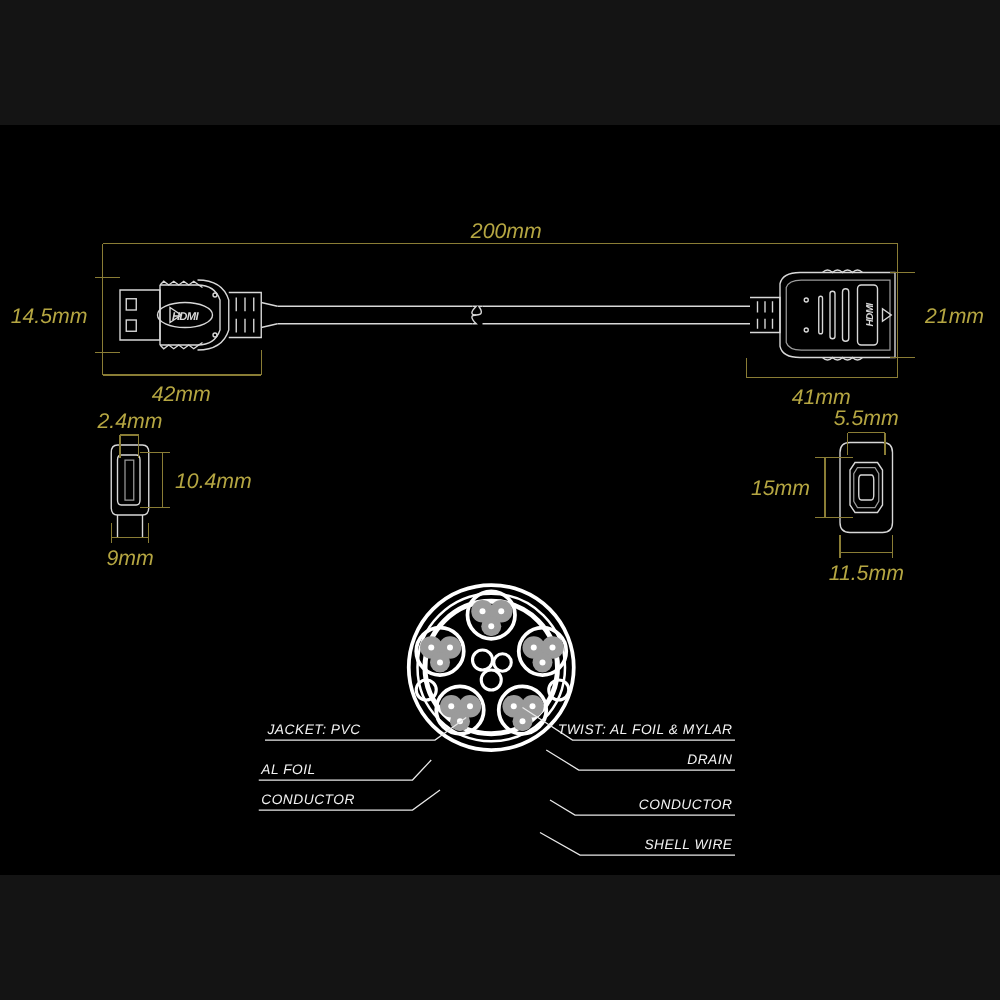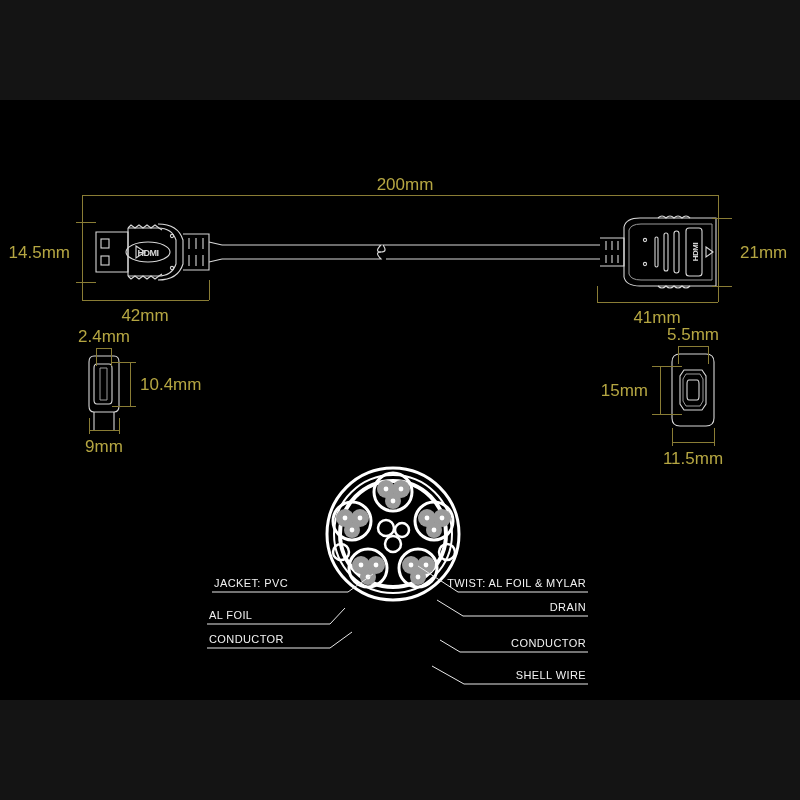--- a/index.html
+++ b/index.html
@@ -10,20 +10,21 @@
     height: 800px;
     overflow: hidden;
     font-family: "Liberation Sans", sans-serif;
   }
 
   #root {
     position: relative;
     width: 644px;
     height: 800px;
     background: #141414;
+    font-style: italic;
   }
 
   #stage {
     position: absolute;
     left: 0;
     top: 100px;
     width: 800px;
     height: 600px;
     background: #000000;
     overflow: hidden;

